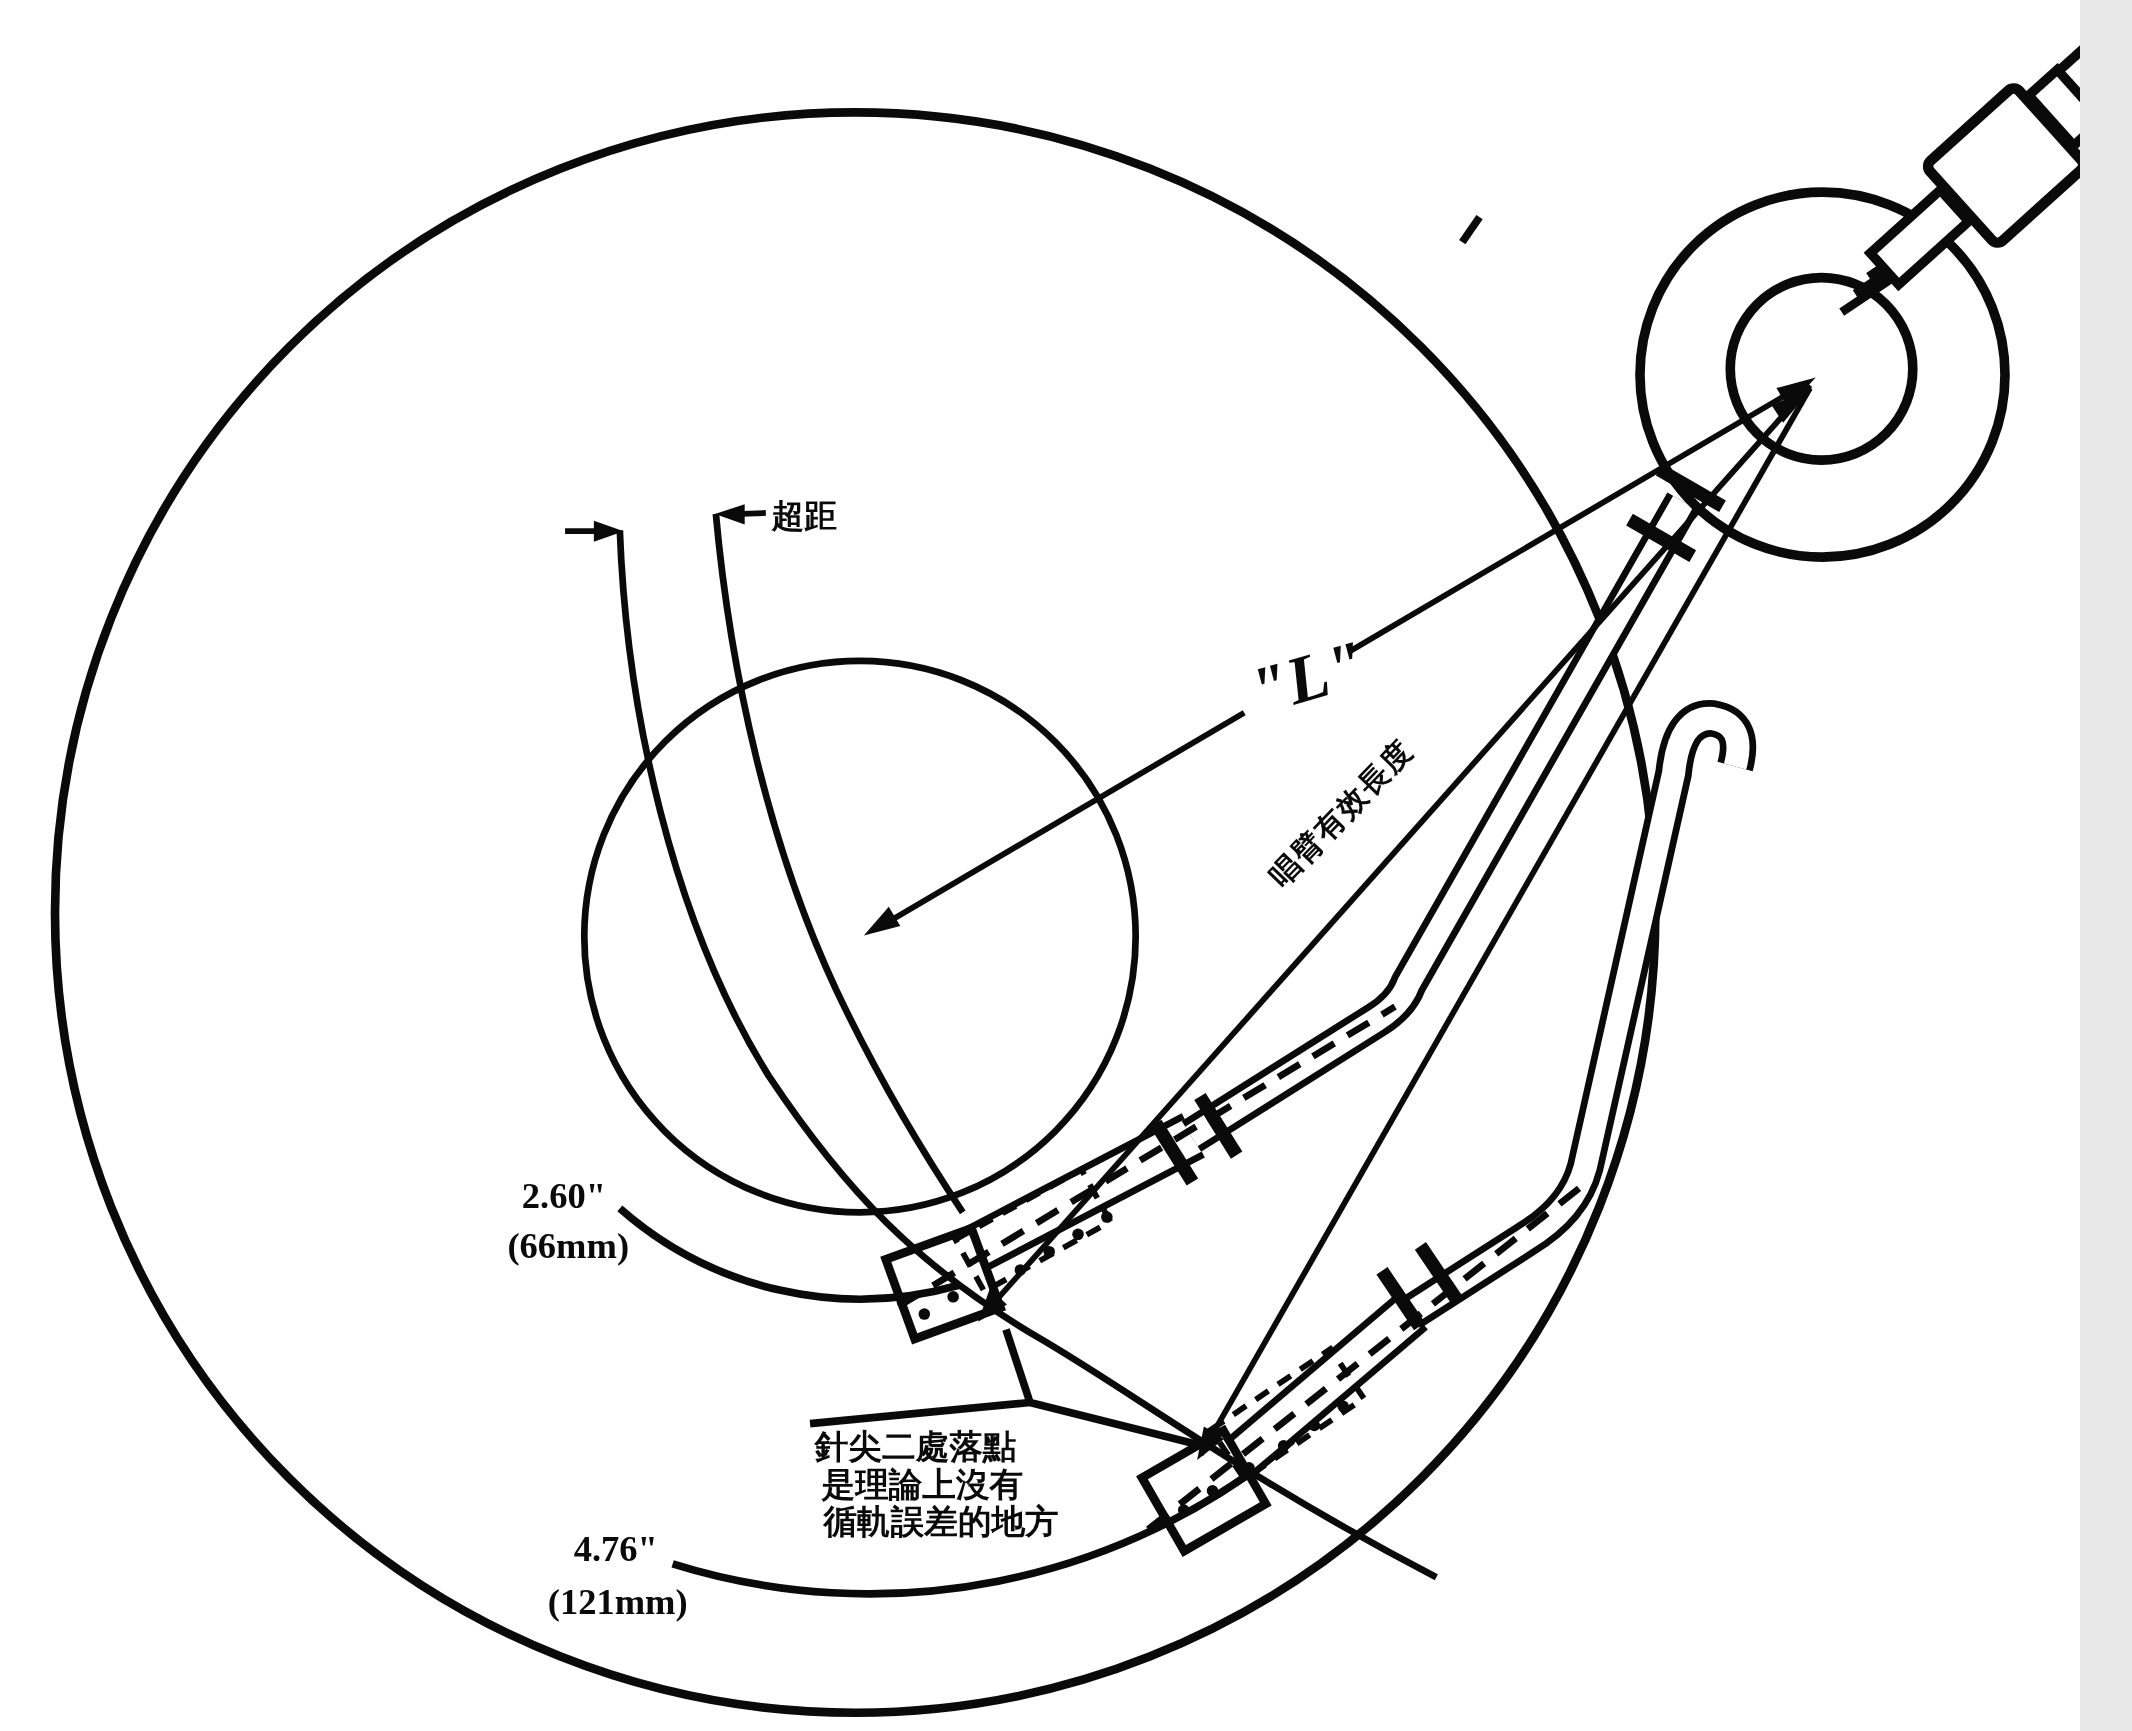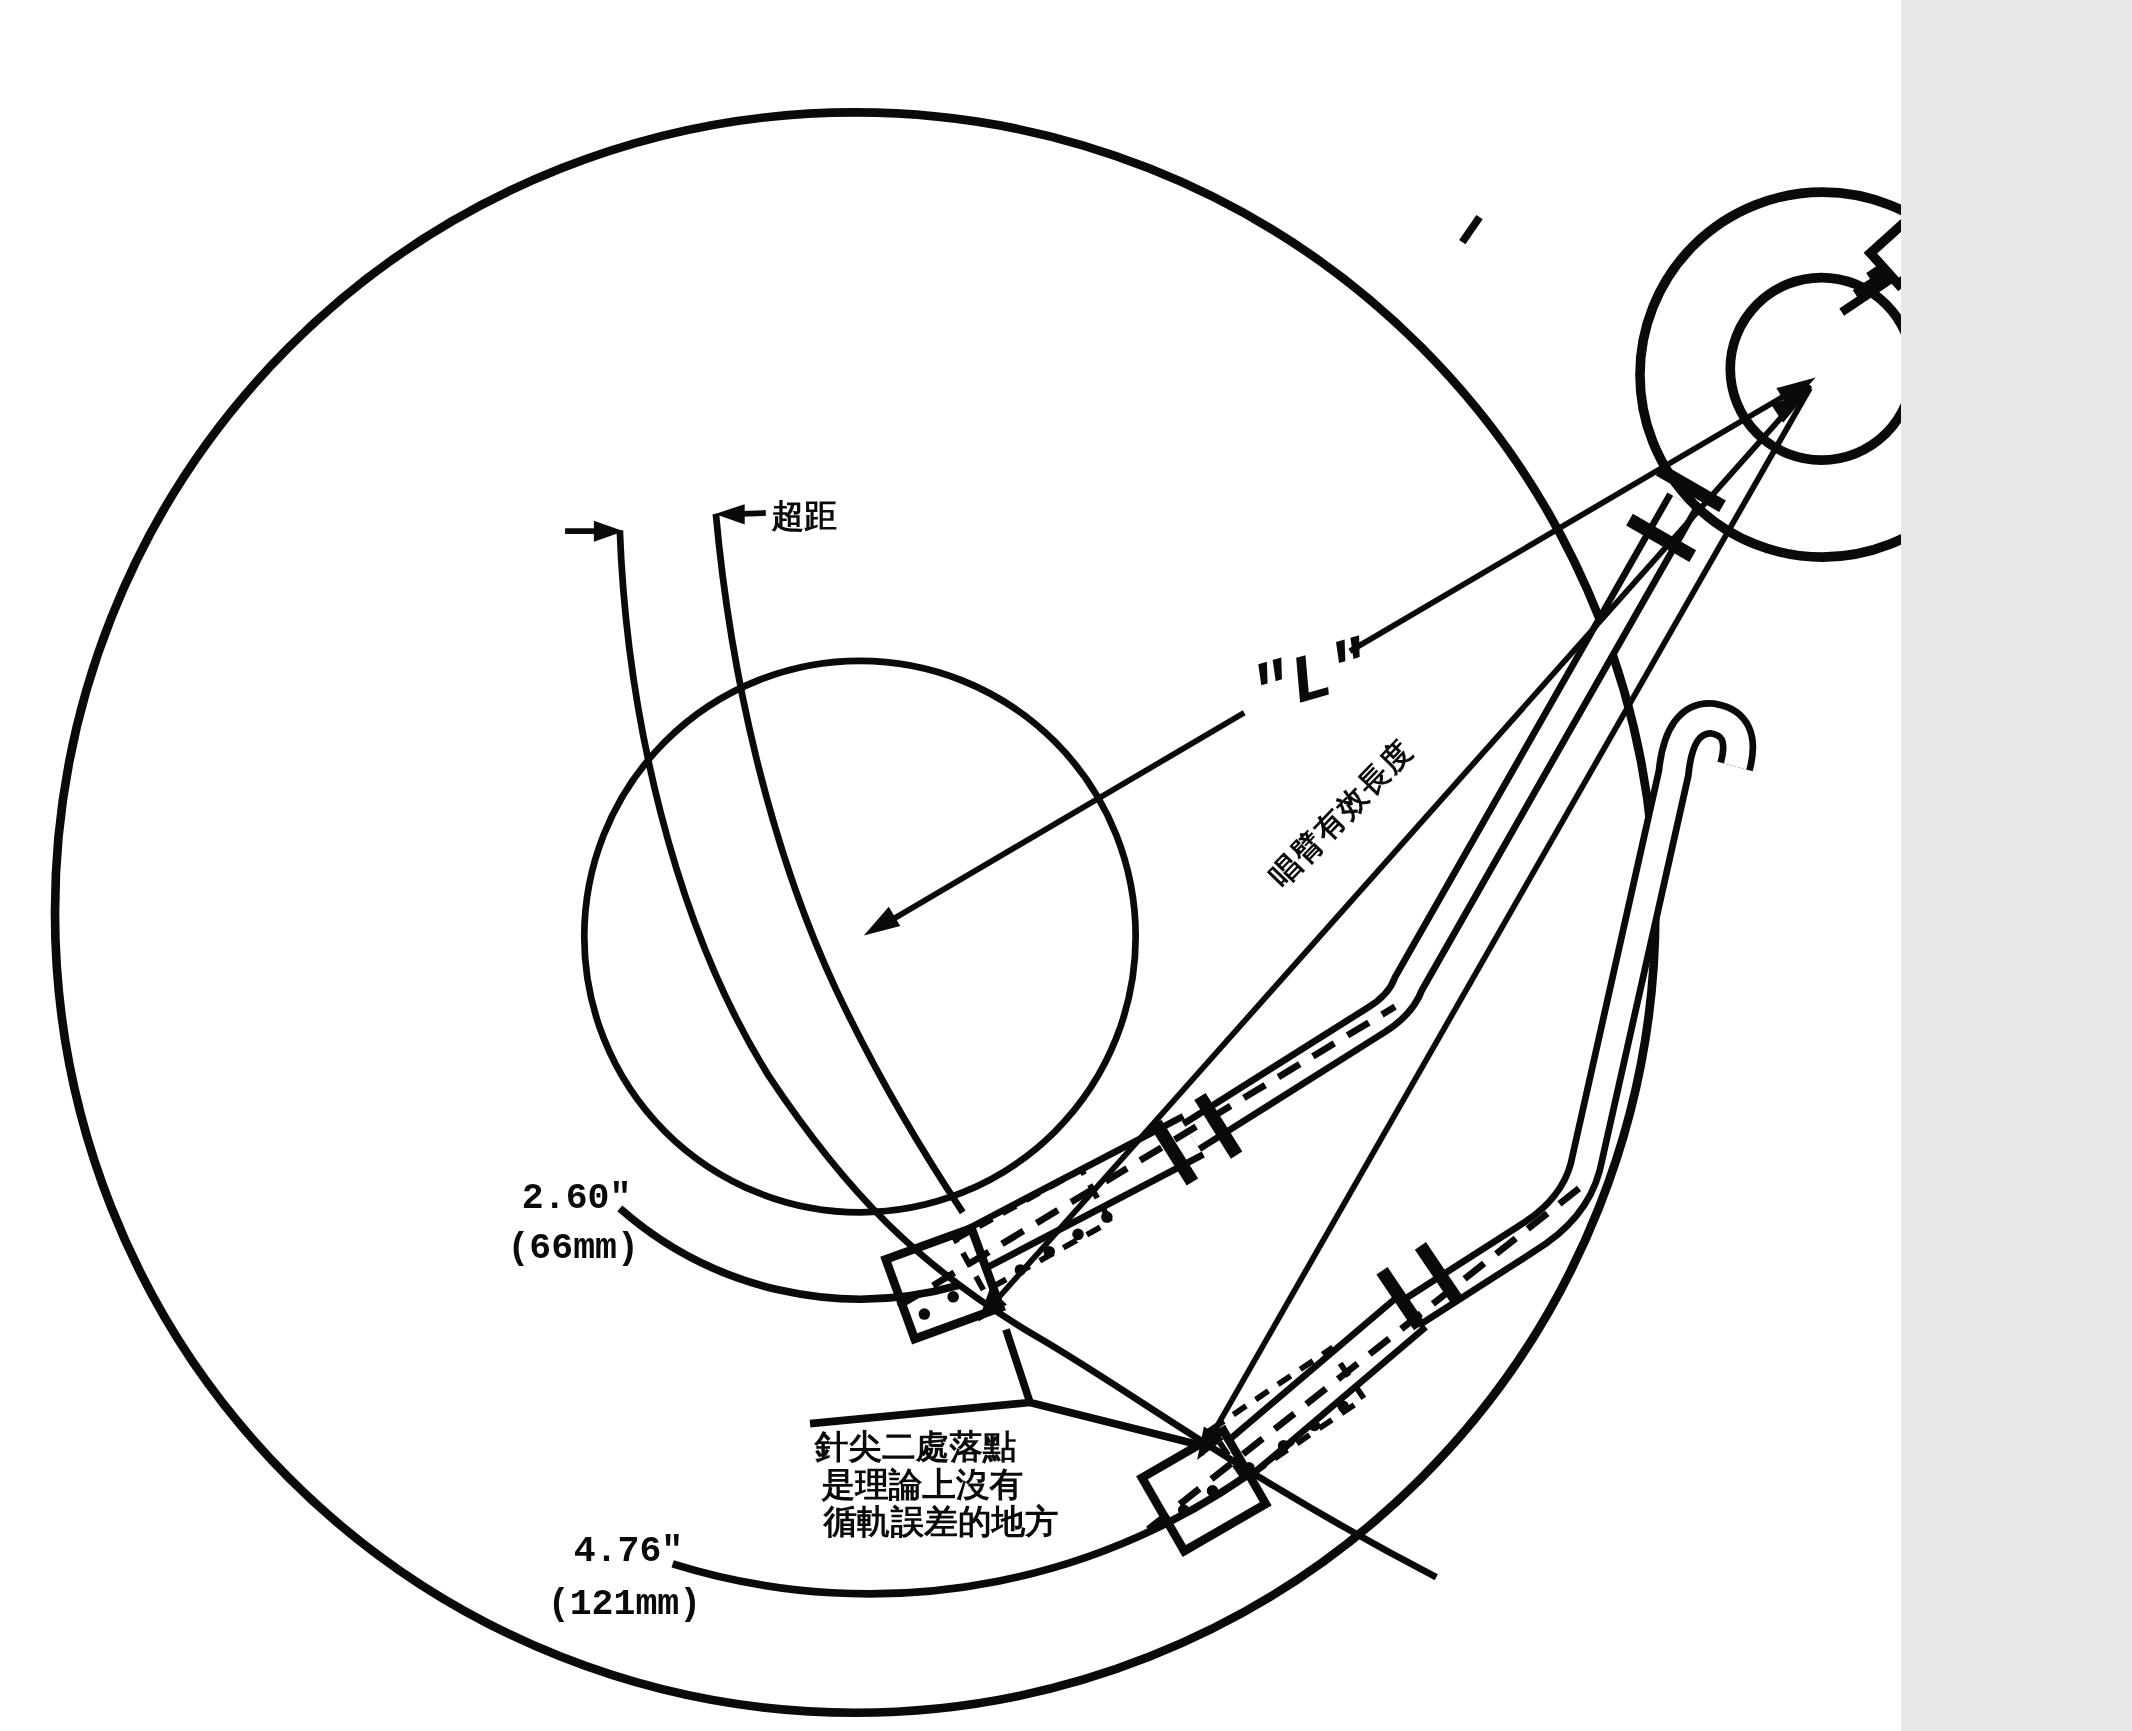--- a/index.html
+++ b/index.html
@@ -1,17 +1,17 @@
 <!DOCTYPE html>
 <html><head>
 <meta charset="utf-8">
 <style>
   html,body{margin:0;padding:0;background:#e8e8e8;}
-  .page{position:relative;width:1901px;height:1731px;background:#ffffff;overflow:hidden;
-        font-family:Liberation Mono, monospace;}
+  .page{position:relative;width:2080px;height:1731px;background:#ffffff;overflow:hidden;
+        font-family:Liberation Serif, serif;}
   svg{position:absolute;inset:0;display:block;}
   .ink{stroke:#0a0a0a;fill:none;}
   text{fill:#0a0a0a;}
 </style>
 </head>
 <body>
 
 <div class="page">
 <svg viewBox="0 0 2220 1802" width="2133" height="1731">
 

